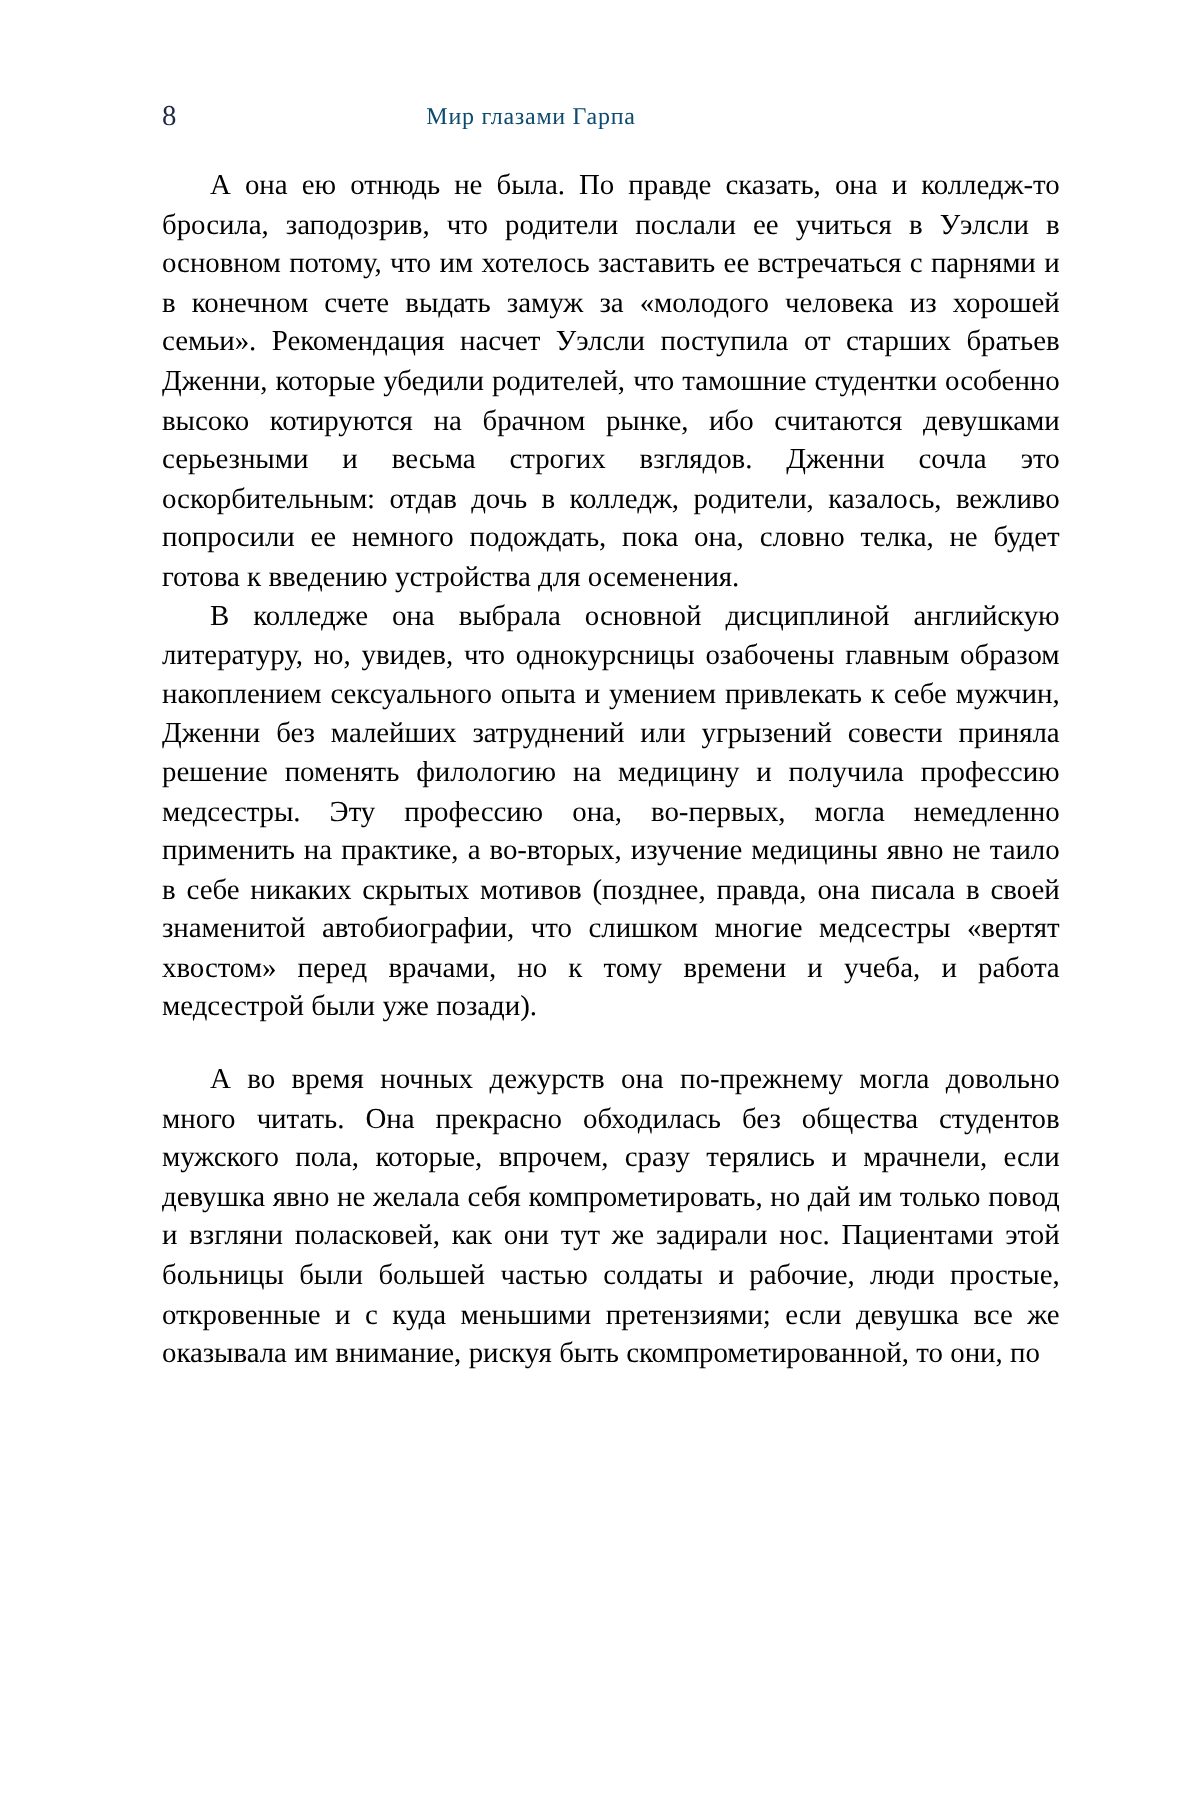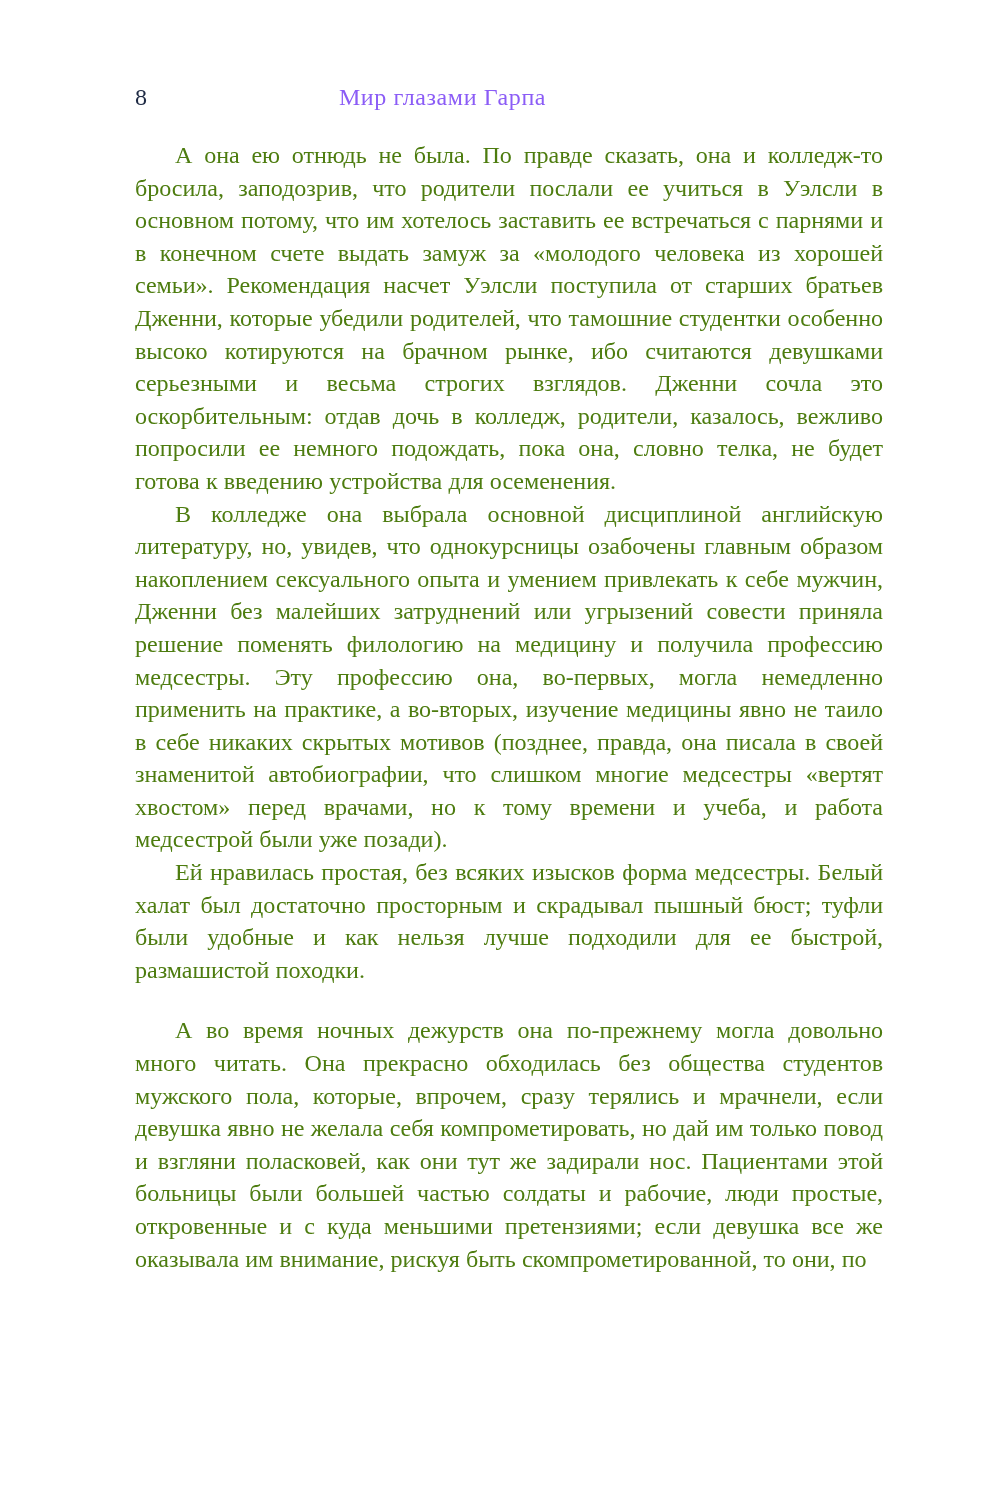--- a/index.html
+++ b/index.html
@@ -36,44 +36,44 @@
     color: #1e2a44;
     letter-spacing: 0.2px;
   }
 
   .head-title {
     position: absolute;
     left: 0;
     top: 0;
     width: 745px;
     text-align: center;
-    font-size: 24px;
+    font-size: 20px;
     line-height: 30px;
-    color: #8b5cf6;
+    color: #0c4a6e;
     letter-spacing: 0.6px;
     padding-right: 130px;
     box-sizing: border-box;
   }
 
   
   .text-block {
     position: absolute;
     left: 135px;
     top: 139px;
     width: 748px;
   }
 
   .text-block p {
     margin: 0;
     text-align: justify;
     text-justify: inter-word;
     text-indent: 40px;
     font-size: 24.1px;
     line-height: 32.6px;
-    color: #4d7c0f;
+    color: #000000;
     letter-spacing: -0.05px;
     word-spacing: 0.2px;
     hyphens: manual;
     -webkit-hyphens: manual;
   }
 
   .text-block p:last-child {
     text-align: justify;
     margin-top: 28px;
   }
@@ -84,17 +84,16 @@
 <div class="page">
 
   <div class="running-head">
     <span class="folio">8</span>
     <span class="head-title">Мир глазами Гарпа</span>
   </div>
 
   <div class="text-block">
     <p>А она ею отнюдь не была. По правде сказать, она и колледж-то бросила, заподозрив, что родители послали ее учиться в Уэлсли в основном потому, что им хотелось заставить ее встречаться с парнями и в конечном счете выдать замуж за «молодого человека из хорошей семьи». Рекомендация насчет Уэлсли поступила от старших братьев Дженни, которые убедили родителей, что тамошние студентки особенно высоко котируются на брачном рынке, ибо считаются девушками серьезными и весьма строгих взглядов. Дженни сочла это оскорбительным: отдав дочь в колледж, родители, казалось, вежливо попросили ее немного подождать, пока она, словно телка, не будет готова к введению устройства для осеменения.</p>
     <p>В колледже она выбрала основной дисциплиной английскую литературу, но, увидев, что однокурсницы озабочены главным образом накоплением сексуального опыта и умением привлекать к себе мужчин, Дженни без малейших затруднений или угрызений совести приняла решение поменять филологию на медицину и получила профессию медсестры. Эту профессию она, во-первых, могла немедленно применить на практике, а во-вторых, изучение медицины явно не таило в себе никаких скрытых мотивов (позднее, правда, она писала в своей знаменитой автобиографии, что слишком многие медсестры «вертят хвостом» перед врачами, но к тому времени и учеба, и работа медсестрой были уже позади).</p>
-    <p>Ей нравилась простая, без всяких изысков форма медсестры. Белый халат был достаточно просторным и скрадывал пышный бюст; туфли были удобные и как нельзя лучше подходили для ее быстрой, размашистой походки.</p>
     <p>А во время ночных дежурств она по-прежнему могла довольно много читать. Она прекрасно обходилась без общества студентов мужского пола, которые, впрочем, сразу терялись и мрачнели, если девушка явно не желала себя компрометировать, но дай им только повод и взгляни поласковей, как они тут же задирали нос. Пациентами этой больницы были большей частью солдаты и рабочие, люди простые, откровенные и с куда меньшими претензиями; если девушка все же оказывала им внимание, рискуя быть скомпрометированной, то они, по</p>
   </div>
 
 </div>
 
 </body></html>

